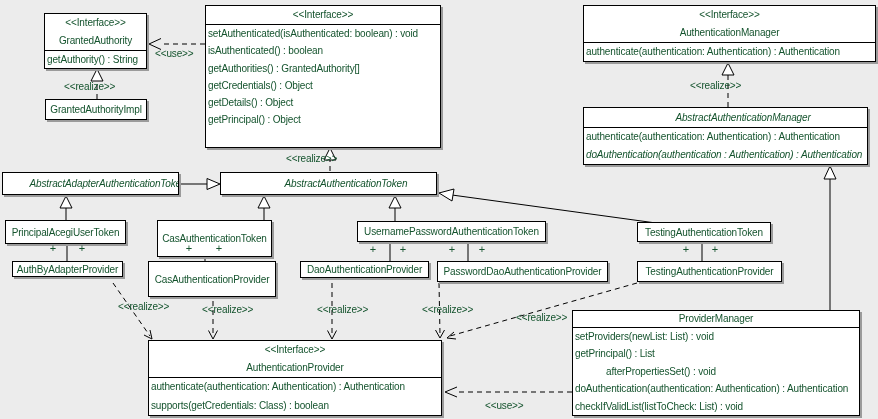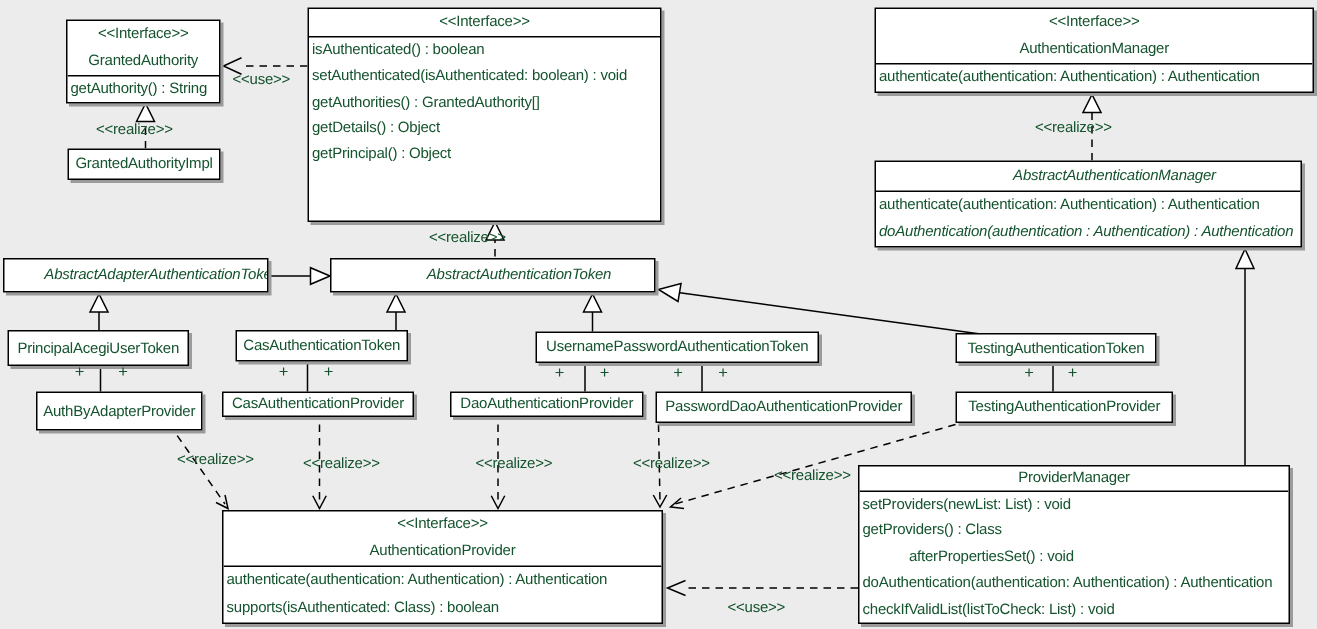--- a/index.html
+++ b/index.html
@@ -96,23 +96,24 @@
     </div>
   </div>
 
   <div class="uml" style="left:45px;top:99px;width:102px;height:21px;">
     <div class="one">GrantedAuthorityImpl</div>
   </div>
 
   <div class="uml" style="left:205px;top:5px;width:236px;height:143px;">
     <div class="st">&lt;&lt;Interface&gt;&gt;</div>
     <div class="meths">
+      <div class="m" style="line-height:17.3px;">setAuthenticated(isAuthenticated: boolean) : void</div>
       <div class="m" style="line-height:17.3px;">isAuthenticated() : boolean</div>
-      <div class="m" style="line-height:17.3px;">setAuthenticated(isAuthenticated: boolean) : void</div>
       <div class="m" style="line-height:17.3px;">getAuthorities() : GrantedAuthority[]</div>
+      <div class="m" style="line-height:17.3px;">getCredentials() : Object</div>
       <div class="m" style="line-height:17.3px;">getDetails() : Object</div>
       <div class="m" style="line-height:17.3px;">getPrincipal() : Object</div>
     </div>
   </div>
 
   <div class="uml" style="left:583px;top:5px;width:293px;height:57px;">
     <div class="st">&lt;&lt;Interface&gt;&gt;</div>
     <div class="nm">AuthenticationManager</div>
     <div class="meths">
       <div class="m" style="line-height:18px;">authenticate(authentication: Authentication) : Authentication</div>
@@ -132,69 +133,69 @@
   </div>
 
   <div class="uml" style="left:220px;top:172px;width:217px;height:23px;">
     <div class="one it">AbstractAuthenticationToken</div>
   </div>
 
   <div class="uml" style="left:5px;top:220px;width:121px;height:24px;">
     <div class="one">PrincipalAcegiUserToken</div>
   </div>
 
-  <div class="uml" style="left:157px;top:220px;width:115px;height:21px;">
+  <div class="uml" style="left:157px;top:220px;width:115px;height:37px;">
     <div class="one">CasAuthenticationToken</div>
   </div>
 
   <div class="uml" style="left:357px;top:221px;width:189px;height:21px;">
     <div class="one">UsernamePasswordAuthenticationToken</div>
   </div>
 
   <div class="uml" style="left:637px;top:222px;width:134px;height:20px;">
     <div class="one">TestingAuthenticationToken</div>
   </div>
 
-  <div class="uml" style="left:24px;top:261px;width:111px;height:26px;">
+  <div class="uml" style="left:12px;top:261px;width:111px;height:16px;">
     <div class="one">AuthByAdapterProvider</div>
   </div>
 
-  <div class="uml" style="left:148px;top:261px;width:128px;height:17px;">
+  <div class="uml" style="left:148px;top:261px;width:128px;height:36px;">
     <div class="one">CasAuthenticationProvider</div>
   </div>
 
   <div class="uml" style="left:300px;top:261px;width:129px;height:17px;">
     <div class="one">DaoAuthenticationProvider</div>
   </div>
 
   <div class="uml" style="left:437px;top:261px;width:171px;height:21px;">
     <div class="one">PasswordDaoAuthenticationProvider</div>
   </div>
 
   <div class="uml" style="left:637px;top:261px;width:145px;height:21px;">
     <div class="one">TestingAuthenticationProvider</div>
   </div>
 
   <div class="uml" style="left:572px;top:310px;width:288px;height:106px;">
     <div class="nm" style="line-height:16px;">ProviderManager</div>
     <div class="meths">
       <div class="m" style="line-height:17.4px;">setProviders(newList: List) : void</div>
-      <div class="m" style="line-height:17.4px;">getProviders() : Class</div>
+      <div class="m" style="line-height:17.4px;">getPrincipal() : List</div>
       <div class="m" style="line-height:17.4px;margin-left:31px;">afterPropertiesSet() : void</div>
       <div class="m" style="line-height:17.4px;">doAuthentication(authentication: Authentication) : Authentication</div>
       <div class="m" style="line-height:17.4px;">checkIfValidList(listToCheck: List) : void</div>
     </div>
   </div>
 
   <div class="uml" style="left:148px;top:340px;width:294px;height:76px;">
     <div class="st">&lt;&lt;Interface&gt;&gt;</div>
     <div class="nm">AuthenticationProvider</div>
     <div class="meths">
       <div class="m" style="line-height:18.5px;">authenticate(authentication: Authentication) : Authentication</div>
-      <div class="m" style="line-height:18.5px;">supports(isAuthenticated: Class) : boolean</div>
+      <div class="m" style="line-height:18.5px;">supports(getCredentials: Class) : boolean</div>
     </div>
   </div>
 
   <div class="lbl" style="left:155px;top:48px;">&lt;&lt;use&gt;&gt;</div>
   <div class="lbl" style="left:64px;top:81px;">&lt;&lt;realize&gt;&gt;</div>
   <div class="lbl" style="left:286px;top:153px;">&lt;&lt;realize&gt;&gt;</div>
   <div class="lbl" style="left:690px;top:80px;">&lt;&lt;realize&gt;&gt;</div>
   <div class="lbl" style="left:118px;top:301px;">&lt;&lt;realize&gt;&gt;</div>
   <div class="lbl" style="left:202px;top:304px;">&lt;&lt;realize&gt;&gt;</div>
   <div class="lbl" style="left:317px;top:304px;">&lt;&lt;realize&gt;&gt;</div>

